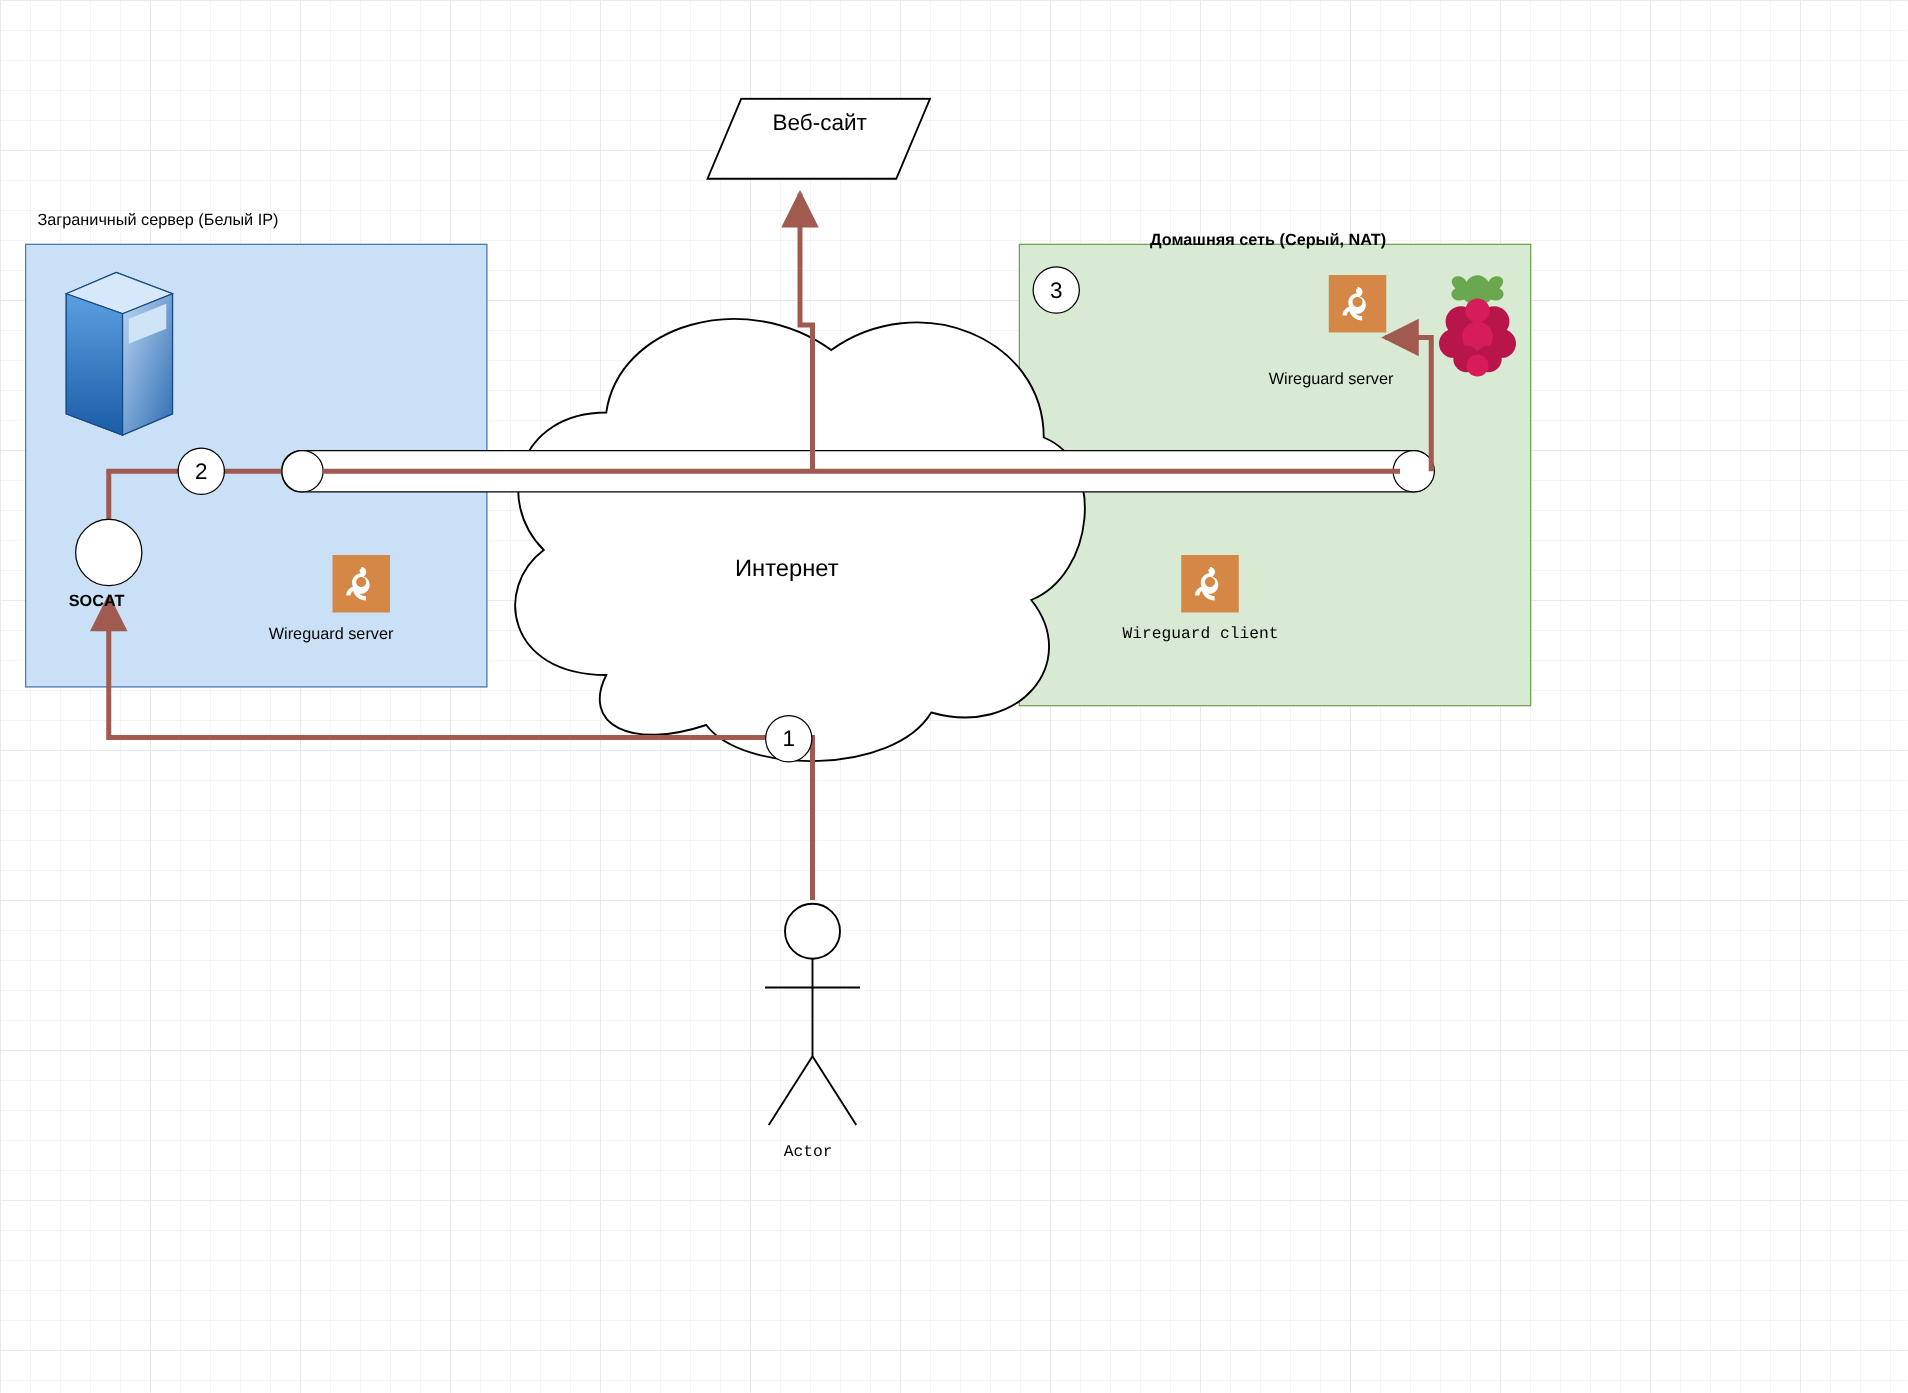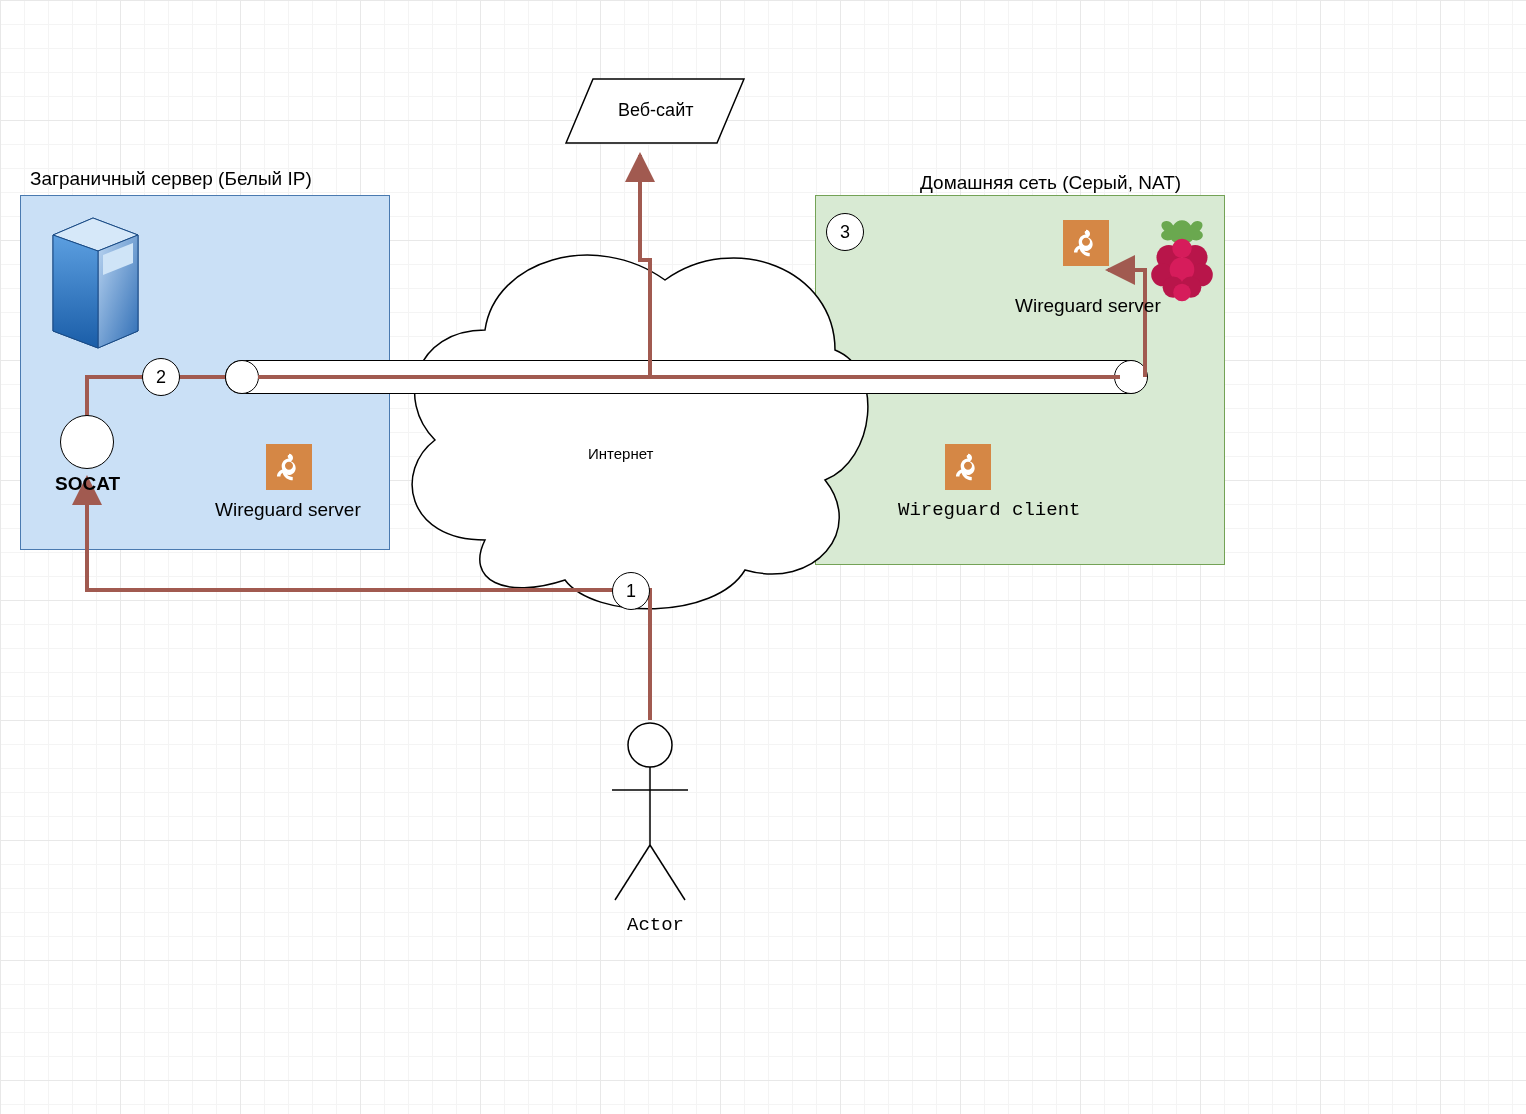--- a/index.html
+++ b/index.html
@@ -8,65 +8,65 @@
       linear-gradient(to right,#e8e8e8 1px,transparent 1px),
       linear-gradient(to bottom,#e8e8e8 1px,transparent 1px),
       linear-gradient(to right,#f4f4f4 1px,transparent 1px),
       linear-gradient(to bottom,#f4f4f4 1px,transparent 1px);
     background-size:120px 120px,120px 120px,24px 24px,24px 24px;
   }
   .layer{position:absolute;inset:0;}
   .box{position:absolute;box-sizing:border-box;}
   .foreign-server{left:20px;top:195px;width:370px;height:355px;border:1.5px solid #4a7ab0;background:#cae0f6;}
   .home-net{left:815px;top:195px;width:410px;height:370px;border:1.5px solid #74a256;background:#d8ead3;}
-  .lbl{position:absolute;font-size:19px;color:#000;white-space:nowrap;}
+  .lbl{position:absolute;font-size:13px;color:#000;white-space:nowrap;}
   .step{position:absolute;width:36px;height:36px;border-radius:50%;background:#fff;border:1.5px solid #000;display:flex;align-items:center;justify-content:center;font-size:18px;}
   .wg{position:absolute;width:46px;height:46px;background:#d58745;display:flex;align-items:center;justify-content:center;}
   .wg svg{width:32px;height:32px;}
   .socat-circle{position:absolute;left:60px;top:415px;width:52px;height:52px;border-radius:50%;background:#fff;border:1.5px solid #000;}
   .website{position:absolute;left:565px;top:78px;width:180px;height:66px;}
-  .cloud-label{position:absolute;left:588px;top:445px;font-size:15px;}
+  .cloud-label{position:absolute;left:588px;top:445px;font-size:19px;}
   .server-rack{position:absolute;left:48px;top:213px;width:95px;height:138px;}
   .pi{position:absolute;left:1138px;top:215px;width:88px;height:88px;}
   .pipe{position:absolute;left:225px;top:360px;width:920px;height:32px;border:1.5px solid #000;background:#fff;border-radius:16px;}
   .pipe::before,.pipe::after{content:"";position:absolute;top:-1.5px;width:32px;height:32px;border:1.5px solid #000;border-radius:50%;background:#fff;}
   .pipe::before{left:-1.5px;}
   .pipe::after{right:-1.5px;}
   svg.arrows{position:absolute;inset:0;width:1526px;height:1114px;pointer-events:none;}
 </style>
 </head>
 <body>
 
 <div class="grid"></div>
 
 <div class="layer">
 
   <div class="box foreign-server"></div>
   <div class="lbl" style="left:30px;top:168px;">Заграничный сервер (Белый IP)</div>
 
   <div class="box home-net"></div>
-  <div class="lbl" style="left:920px;top:172px;">Домашняя сеть (Серый, NAT)</div>
+  <div class="lbl" style="left:920px;top:184px;font-weight:bold;">Домашняя сеть (Серый, NAT)</div>
 
   <svg style="position:absolute;left:385px;top:200px;width:490px;height:420px;" viewBox="0 0 490 420">
     <path d="M 100 340 
              C 20 340 10 270 50 240
              C 10 200 30 130 100 130
              C 110 60 210 30 280 80
              C 350 30 450 70 450 150
              C 500 170 490 260 440 280
              C 480 330 430 390 360 370
              C 330 420 210 420 180 380
              C 120 400 80 380 100 340 Z" fill="#fff" stroke="#000" stroke-width="1.5"></path>
   </svg>
   <div class="lbl cloud-label">Интернет</div>
 
   <svg class="website" viewBox="0 0 180 66">
     <polygon points="28,1 179,1 152,65 1,65" fill="#fff" stroke="#000" stroke-width="1.5"></polygon>
   </svg>
-  <div class="lbl" style="left:618px;top:100px;font-size:18px;">Веб-сайт</div>
+  <div class="lbl" style="left:618px;top:88px;font-size:18px;">Веб-сайт</div>
 
   <div class="pipe"></div>
 
   <svg class="arrows">
     <defs>
       <marker id="ah" viewBox="0 0 12 12" refX="10" refY="6" markerWidth="9" markerHeight="9" orient="auto">
         <path d="M1 1 L11 6 L1 11 Z" fill="#a15a50"></path>
       </marker>
     </defs>
 

